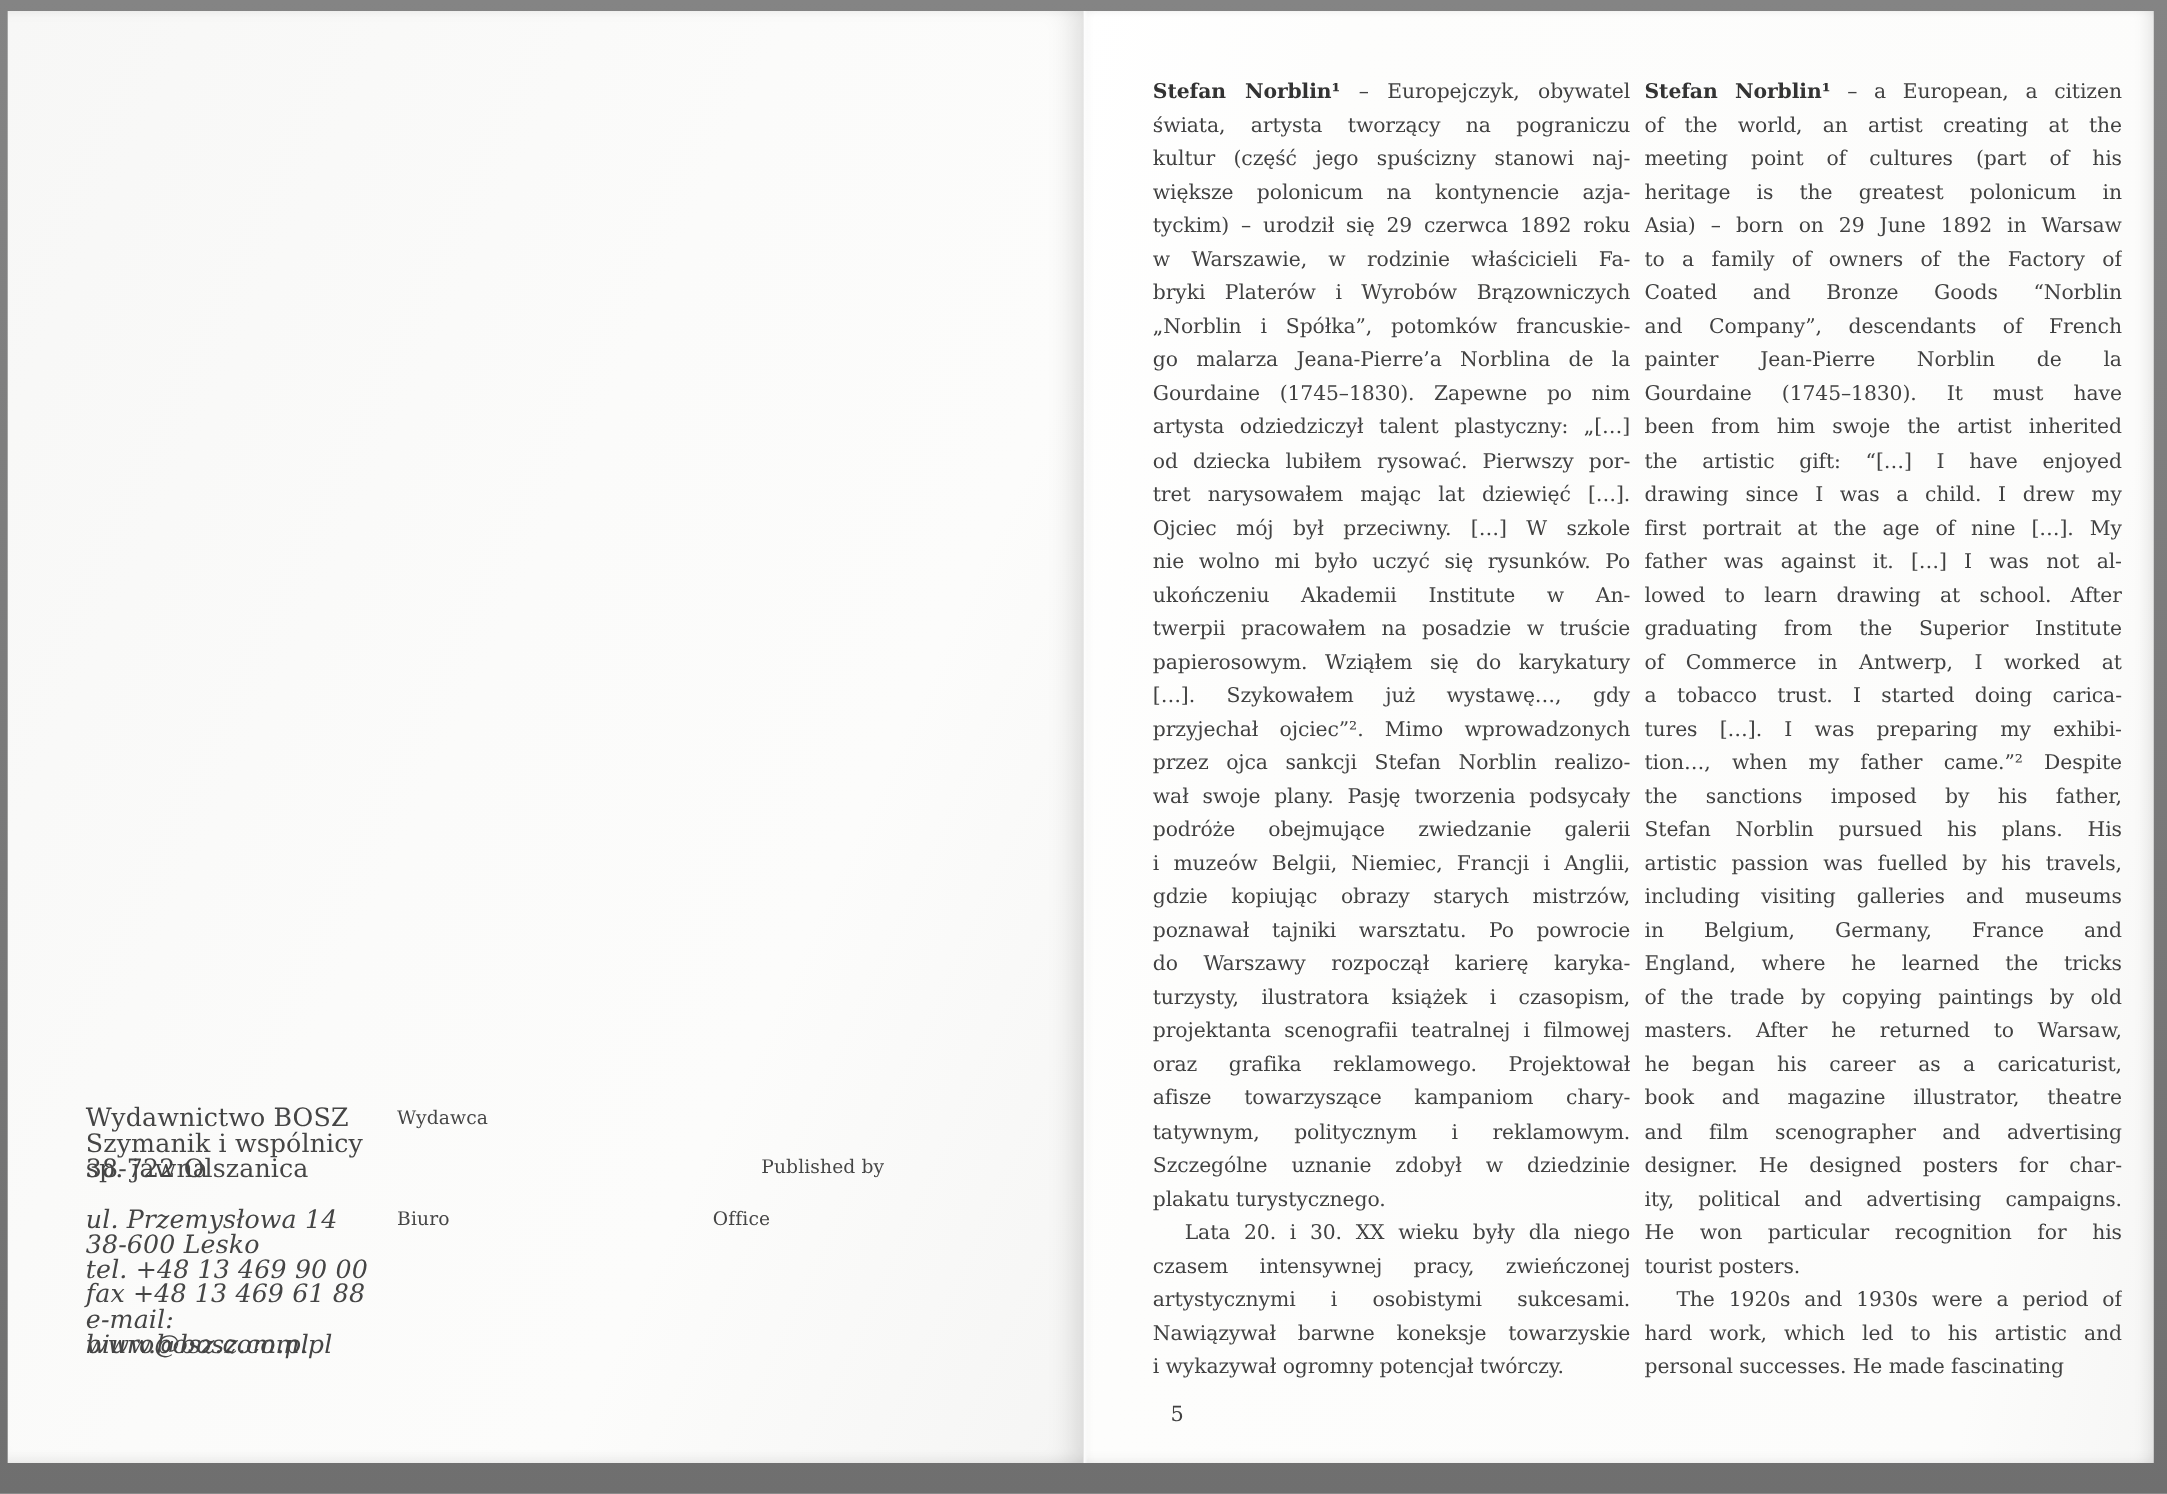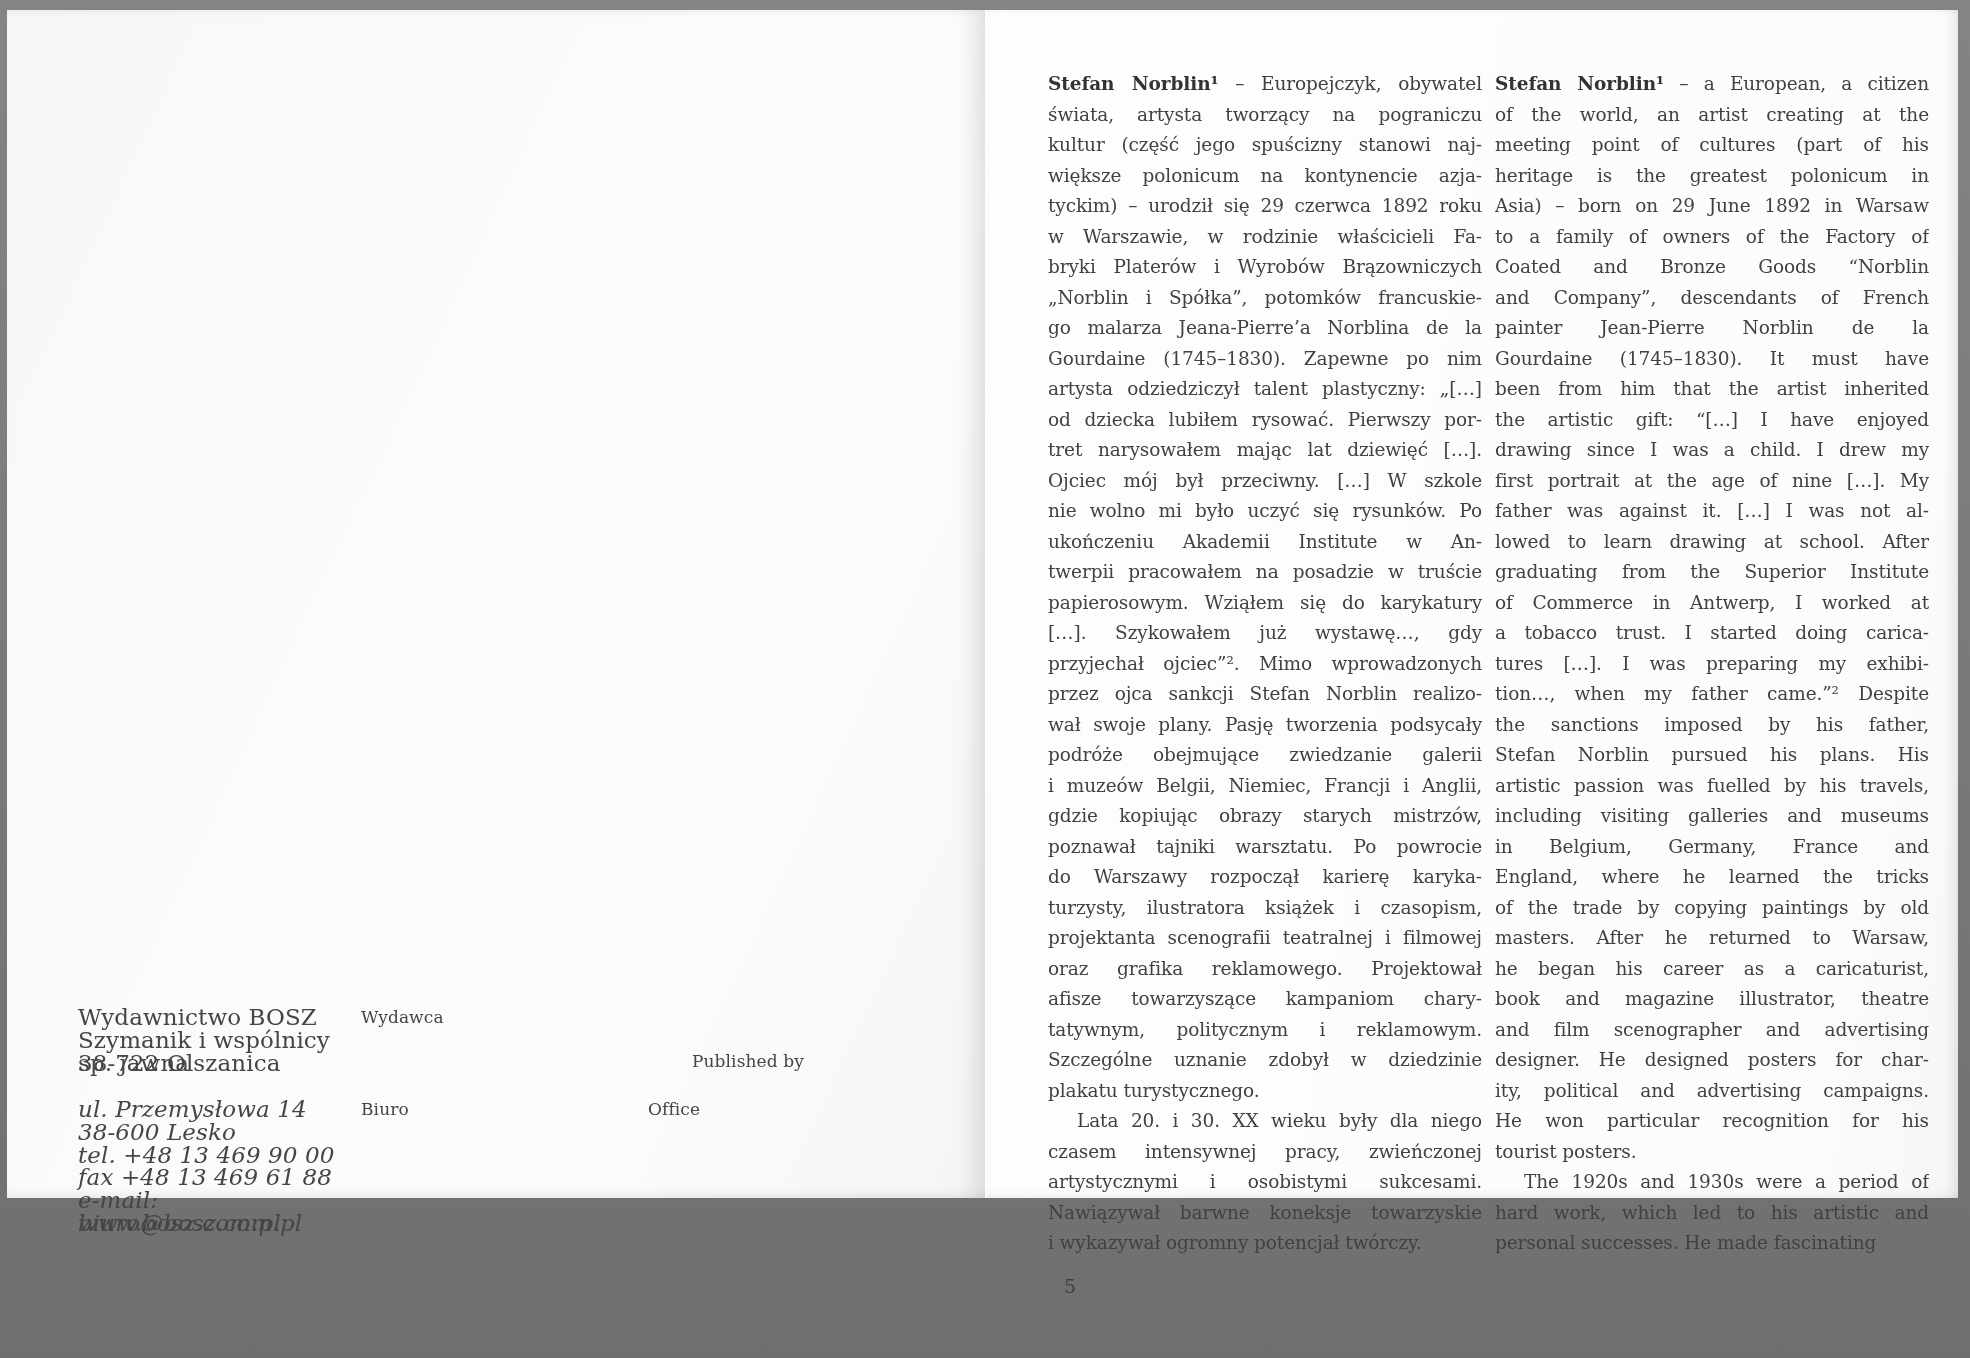--- a/index.html
+++ b/index.html
@@ -1,21 +1,21 @@
 <!DOCTYPE html>
 <html><head>
 <meta charset="utf-8">
 <style>
   html,body{margin:0;padding:0;}
   body{
     width:1970px;height:1358px;position:relative;overflow:hidden;
     background:linear-gradient(180deg,#848484 0%,#7c7c7c 40%,#6f6f6f 100%);
     font-family:"DejaVu Serif", serif;
   }
-  .page{position:absolute;top:10px;height:1188px;}
+  .page{position:absolute;top:10px;height:1320px;}
   .page-left{
     left:7px;width:978px;
     background:linear-gradient(115deg,#f7f7f6 0%,#fbfbfa 45%,#fcfcfb 70%,#f5f5f4 100%);
     box-shadow:inset -22px 0 26px -14px rgba(0,0,0,0.13),
                inset 0 -10px 14px -10px rgba(0,0,0,0.10),
                inset 0 6px 8px -6px rgba(0,0,0,0.06);
   }
   .page-right{
     left:985px;width:973px;
     background:linear-gradient(100deg,#ffffff 0%,#fdfdfc 20%,#fcfcfb 85%,#f6f6f5 100%);
@@ -136,21 +136,21 @@
       <div class="line"><span class="b">Stefan Norblin¹</span><span> – a European, a citizen</span></div>
       <div class="line"><span>of the world, an artist creating at the</span></div>
       <div class="line"><span>meeting point of cultures (part of his</span></div>
       <div class="line"><span>heritage is the greatest polonicum in</span></div>
       <div class="line"><span>Asia) – born on 29 June 1892 in Warsaw</span></div>
       <div class="line"><span>to a family of owners of the Factory of</span></div>
       <div class="line"><span>Coated and Bronze Goods “Norblin</span></div>
       <div class="line"><span>and Company”, descendants of French</span></div>
       <div class="line"><span>painter Jean-Pierre Norblin de la</span></div>
       <div class="line"><span>Gourdaine (1745–1830). It must have</span></div>
-      <div class="line"><span>been from him that the artist inherited</span></div>
+      <div class="line"><span>been from him swoje the artist inherited</span></div>
       <div class="line"><span>the artistic gift: “[…] I have enjoyed</span></div>
       <div class="line"><span>drawing since I was a child. I drew my</span></div>
       <div class="line"><span>first portrait at the age of nine […]. My</span></div>
       <div class="line"><span>father was against it. […] I was not al-</span></div>
       <div class="line"><span>lowed to learn drawing at school. After</span></div>
       <div class="line"><span>graduating from the Superior Institute</span></div>
       <div class="line"><span>of Commerce in Antwerp, I worked at</span></div>
       <div class="line"><span>a tobacco trust. I started doing carica-</span></div>
       <div class="line"><span>tures […]. I was preparing my exhibi-</span></div>
       <div class="line"><span>tion…, when my father came.”² Despite</span></div>

